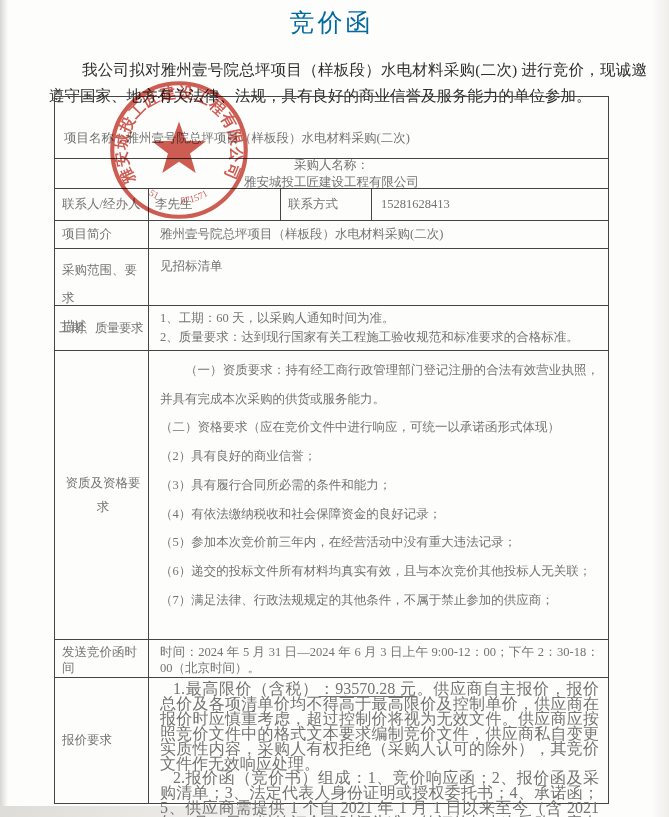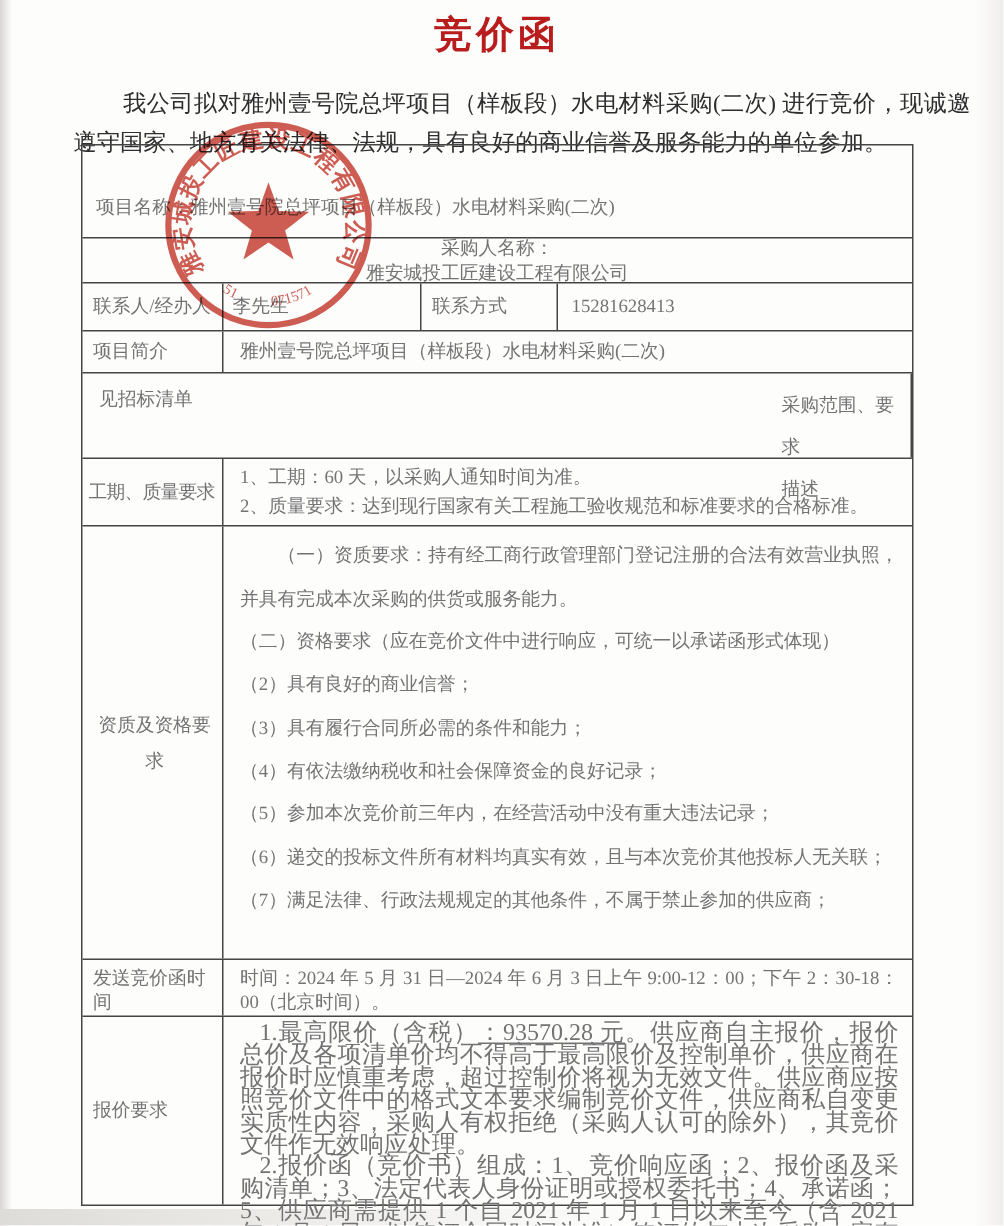--- a/index.html
+++ b/index.html
@@ -12,21 +12,21 @@
   .page{position:absolute;inset:0;}
   
   .edge-left{position:absolute;left:0;top:0;width:8px;height:817px;
     background:linear-gradient(to right,#d7d6d3,rgba(255,255,255,0));}
   .edge-bottom{position:absolute;left:0;top:806px;width:420px;height:11px;
     background:linear-gradient(to right,#dedcd8,rgba(255,255,255,0));}
   .edge-right{position:absolute;left:651px;top:0;width:18px;height:817px;
     background:linear-gradient(to left,#efedea,rgba(255,255,255,0));}
 
   .title{position:absolute;left:33px;top:6px;width:597px;margin:0;
-    text-align:center;font-size:25px;font-weight:bold;letter-spacing:3px;color:#b91c1c;}
+    text-align:center;font-size:25px;font-weight:normal;letter-spacing:3px;color:#0369a1;}
   .intro{position:absolute;left:33px;top:41px;width:598px;margin:16px;
     font-size:15.5px;line-height:26px;text-indent:33px;text-align:justify;color:#2e2e2e;}
 
   
   .tbl{position:absolute;left:54px;top:96px;width:553px;
     border:1px solid #454545;font-size:12.5px;color:#737373;}
   .trow{display:flex;box-sizing:border-box;border-top:1px solid #454545;}
   .trow.first{border-top:none;}
   .h1{height:61px}.h2{height:30px}.h3{height:32px}.h4{height:28px}
   .h5{height:57px}.h6{height:45px}.h7{height:289px}.h8{height:38px}.h9{height:126px}
@@ -92,25 +92,25 @@
       <div class="cell c3 vc">联系方式</div>
       <div class="cell c4 vc">15281628413</div>
     </div>
 
     <div class="trow h4">
       <div class="cell lc vc">项目简介</div>
       <div class="cell cc vc">雅州壹号院总坪项目（样板段）水电材料采购(二次)</div>
     </div>
 
     <div class="trow h5">
-      <div class="cell cc scope-val">见招标清单</div>
       <div class="cell lc lbl-stack scope-label">
         <p>采购范围、要求</p>
         <p>描述</p>
       </div>
+      <div class="cell cc scope-val">见招标清单</div>
     </div>
 
     <div class="trow h6">
       <div class="cell lc vc center-label" style="padding-left:4px;letter-spacing:-0.5px;">工期、质量要求</div>
       <div class="cell cc vc duty-content">
         <p>1、工期：60 天，以采购人通知时间为准。</p>
         <p>2、质量要求：达到现行国家有关工程施工验收规范和标准要求的合格标准。</p>
       </div>
     </div>
 

